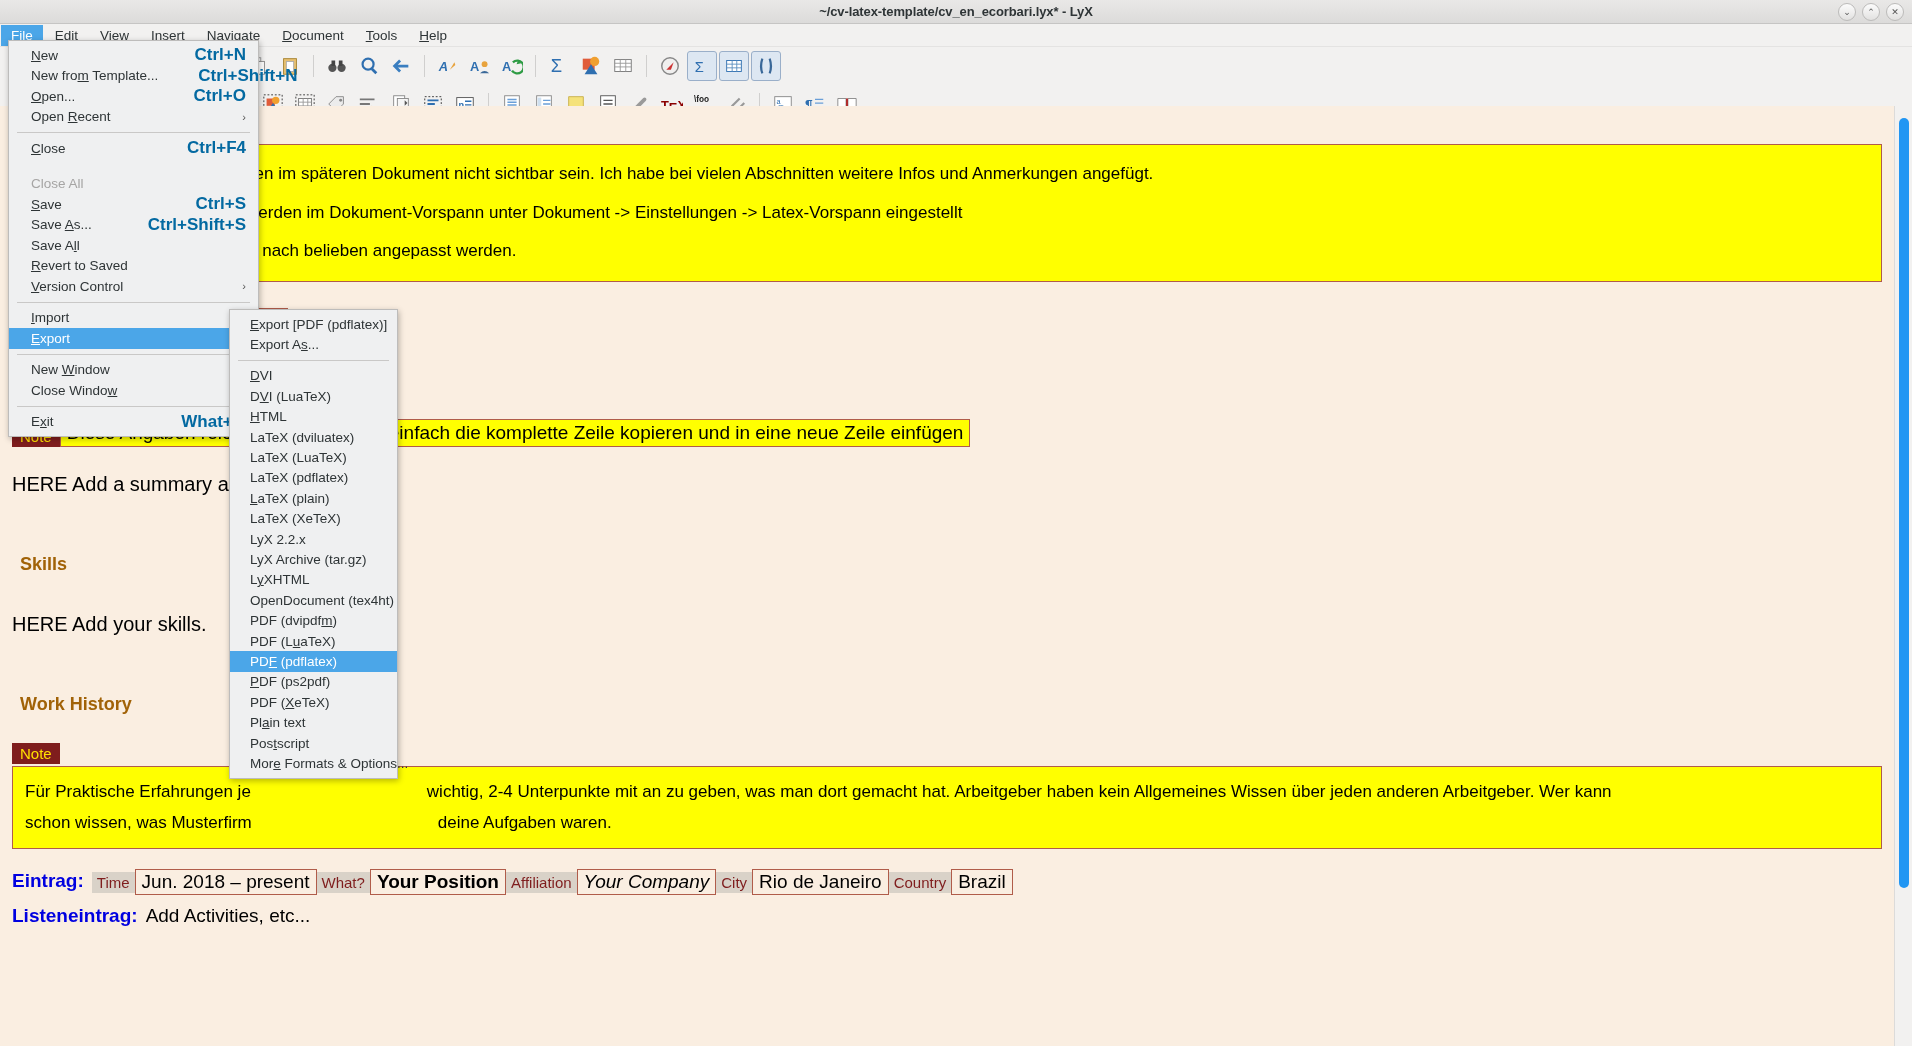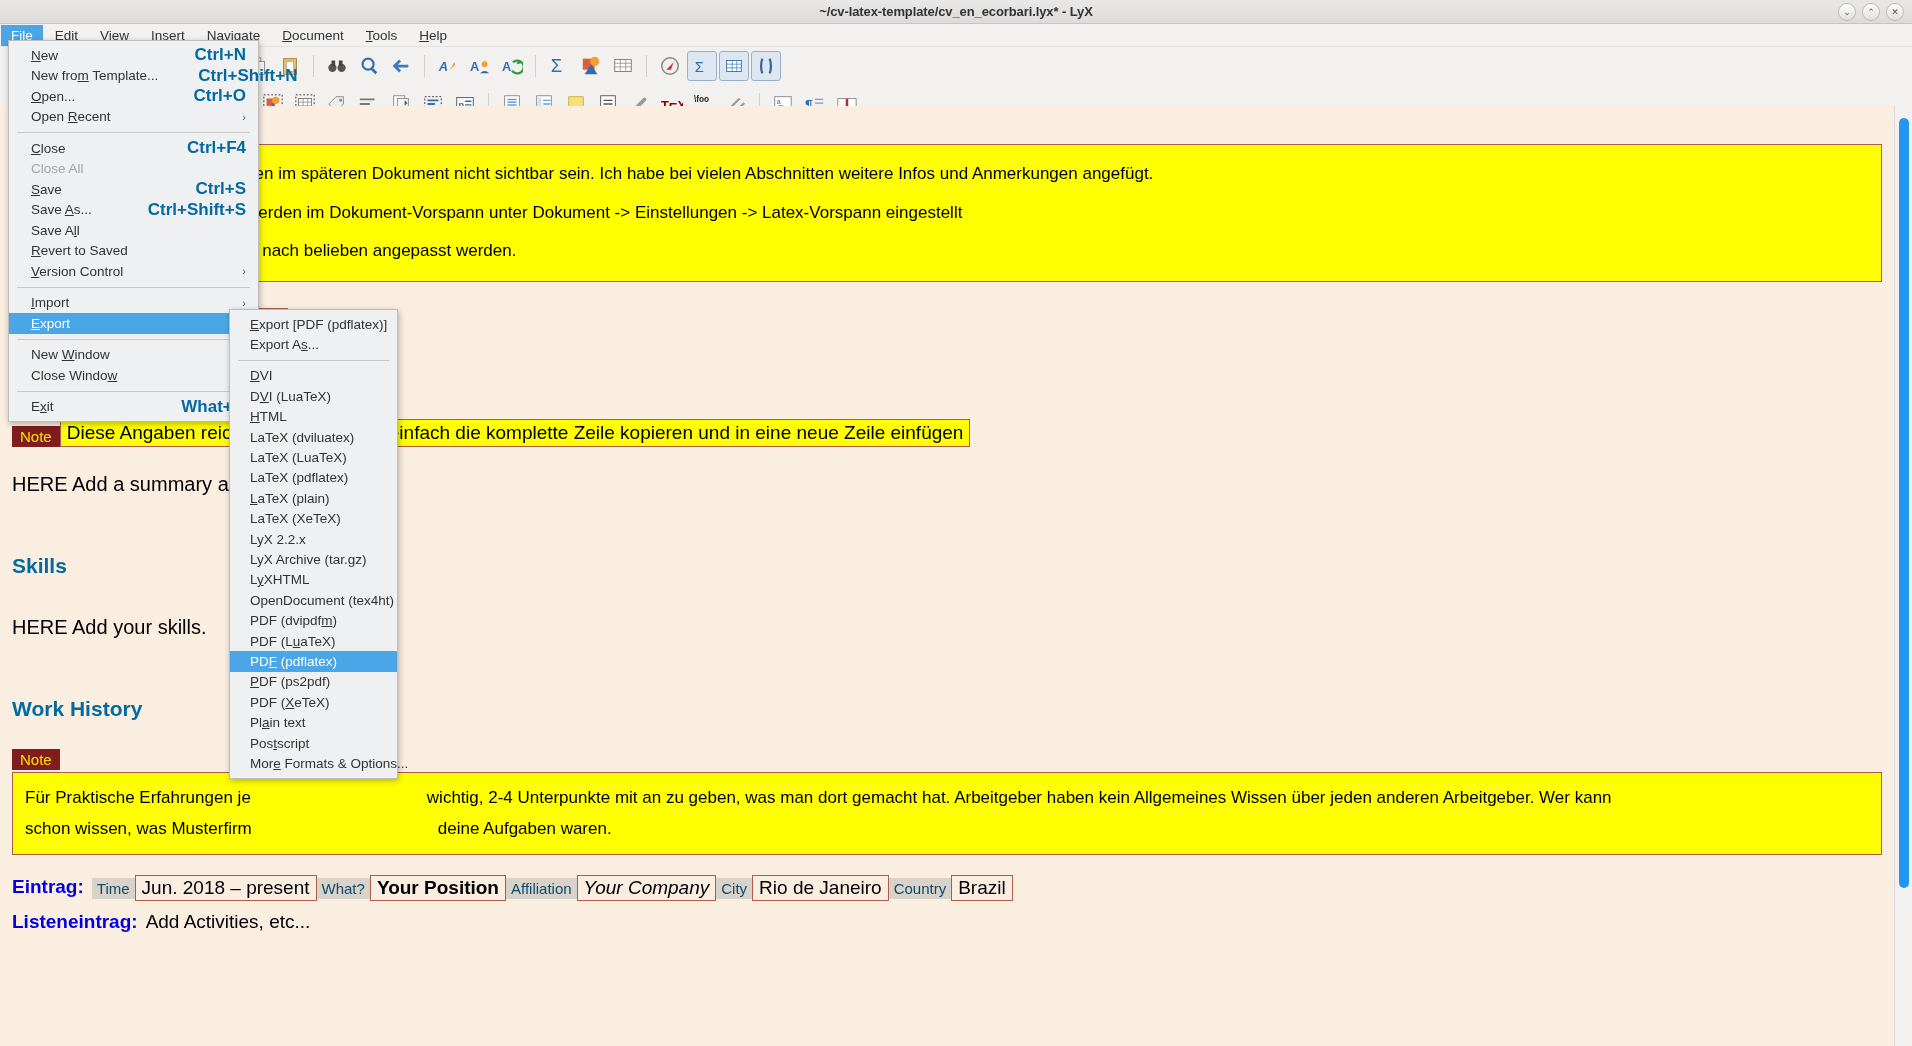--- a/index.html
+++ b/index.html
@@ -80,26 +80,26 @@
     background: #ffff00; padding: 3px 8px; font-size: 18px; color: #000;
   }
 
   .note-tag {
     display: inline-block; background: #7f1d1d; color: #ffe000;
     font-size: 15px; padding: 2px 8px; font-weight: normal;
     vertical-align: bottom;
   }
 
   .para { font-size: 20px; color: #000; padding: 6px 12px; }
-  .heading { font-size: 21px; font-weight: bold; color: #0369a1; padding: 8px 12px; }
+  .heading { font-size: 18px; font-weight: bold; color: #a16207; padding: 8px 20px; }
 
   .cv-row { padding: 2px 12px; font-size: 19px; white-space: nowrap; }
   .cv-label { color: #0000e0; font-weight: bold; margin-right: 8px; }
   .fld-tag {
-    display: inline-block; background: #d9d2c8; color: #0c4a6e;
+    display: inline-block; background: #d9d2c8; color: #7f1d1d;
     font-size: 15px; padding: 2px 5px; vertical-align: middle;
   }
   .fld-val {
     display: inline-block; border: 1px solid #b05c4a; background: transparent;
     padding: 1px 6px; font-size: 19px; color: #000; vertical-align: middle;
   }
   .fld-val.bold { font-weight: bold; }
   .fld-val.italic { font-style: italic; }
 
   
@@ -116,21 +116,21 @@
   .menu {
     position: absolute; background: #eff0f1;
     border: 1px solid #bdbcbb; box-shadow: 1px 2px 6px rgba(0,0,0,.28);
     font-size: 13.5px; color: #2e3436; padding: 4px 0; z-index: 50;
   }
   .menu-item {
     display: flex; align-items: center; justify-content: space-between;
     padding: 3px 12px 3px 22px; height: 20.5px; white-space: nowrap;
   }
   .menu-item.sel { background: #4ba6e8; color: #fff; }
-  .menu-item.disabled { color: #a6a5a4; }
+  .menu-item.disabled { color: #a6a5a4; margin-top: 15px; }
   .menu-item .accel { margin-left: 40px; color: #0369a1; font-size: 17px; font-weight: bold; }
   .menu-item .arrow { margin-left: 30px; font-size: 11px; color: #555; }
   .menu-item.sel .arrow { color: #fff; }
   .menu-sep { height: 1px; background: #c9c8c7; margin: 5px 8px; }
 
   #file-menu { top: 40px; left: 8px; width: 251px; }
   #export-menu { top: 309px; left: 229px; width: 169px; }
   #export-menu .menu-item { padding-left: 20px; height: 20.4px; }
 </style>
 </head>

